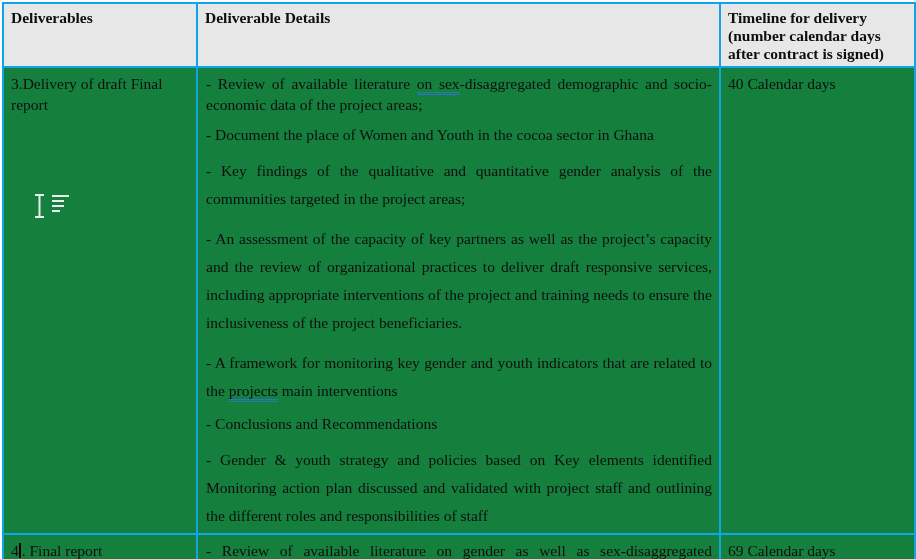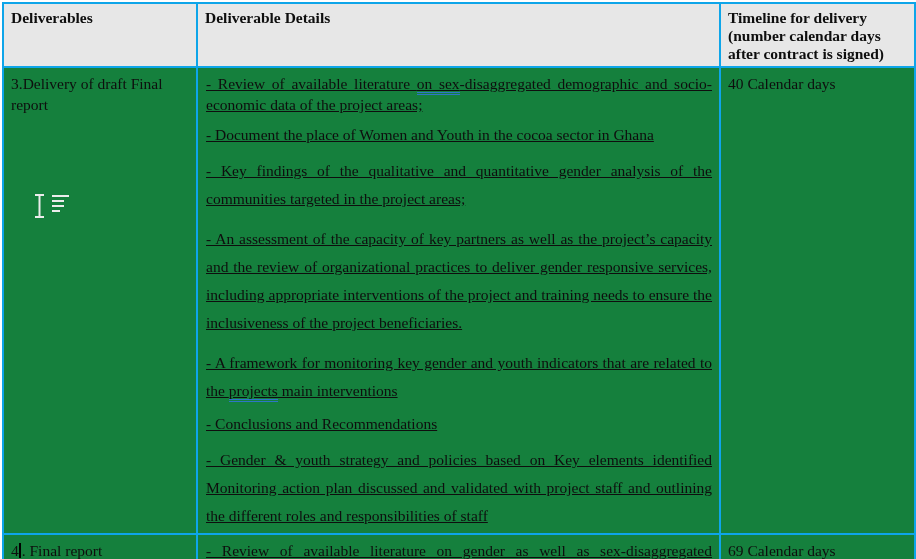--- a/index.html
+++ b/index.html
@@ -31,21 +31,21 @@
   .doc-table th {
     background: #e7e7e7;
     font-weight: bold;
     line-height: 18px;
     padding: 5px 7px 3px 7px;
   }
   .doc-table td { padding: 5px 7px 3px 7px; background: #15803d; }
   td.details-cell { padding: 5px 7px 3px 8px; }
   .p-tight  { line-height: 21px; margin: 0 0 9px 0; }
   .p-spaced { line-height: 28px; margin: 12px 0 8px 0; }
-  .details-cell p { text-align: justify; text-decoration: underline; }
+  .details-cell p { text-align: justify; }
   .details-cell p:last-child, td p:last-child { margin-bottom: 0; }
   .gram {
     border-bottom: 3px double #2e75c6;
     padding-bottom: 0px;
   }
   .caret {
     display: inline-block;
     width: 1.5px; height: 15px;
     background: #000;
     vertical-align: -2px;
@@ -76,21 +76,21 @@
   </thead>
   <tbody>
     <tr class="row-main">
       <td>
         <p class="p-tight">3.Delivery of draft Final report</p>
       </td>
       <td class="details-cell">
         <p class="p-tight"><span>- Review of available literature </span><span class="gram">on sex</span><span>-disaggregated demographic and socio-economic data of the project areas;</span></p>
         <p class="p-tight">- Document the place of Women and Youth in the cocoa sector in Ghana</p>
         <p class="p-spaced">- Key findings of the qualitative and quantitative gender analysis of the communities targeted in the project areas;</p>
-        <p class="p-spaced">- An assessment of the capacity of key partners as well as the project’s capacity and the review of organizational practices to deliver gender responsive services, including appropriate interventions of the project and training needs to ensure the inclusiveness of the project beneficiaries.</p>
+        <p class="p-spaced">- An assessment of the capacity of key partners as well as the project’s capacity and the review of organizational practices to deliver draft responsive services, including appropriate interventions of the project and training needs to ensure the inclusiveness of the project beneficiaries.</p>
         <p class="p-spaced"><span>- A framework for monitoring key gender and youth indicators that are related to the </span><span class="gram">projects</span><span> main interventions</span></p>
         <p class="p-tight">- Conclusions and Recommendations</p>
         <p class="p-spaced">- Gender &amp; youth strategy and policies based on Key elements identified Monitoring action plan discussed and validated with project staff and outlining the different roles and responsibilities of staff</p>
       </td>
       <td>
         <p class="p-tight">40 Calendar days</p>
       </td>
     </tr>
     <tr class="row-last">
       <td>

